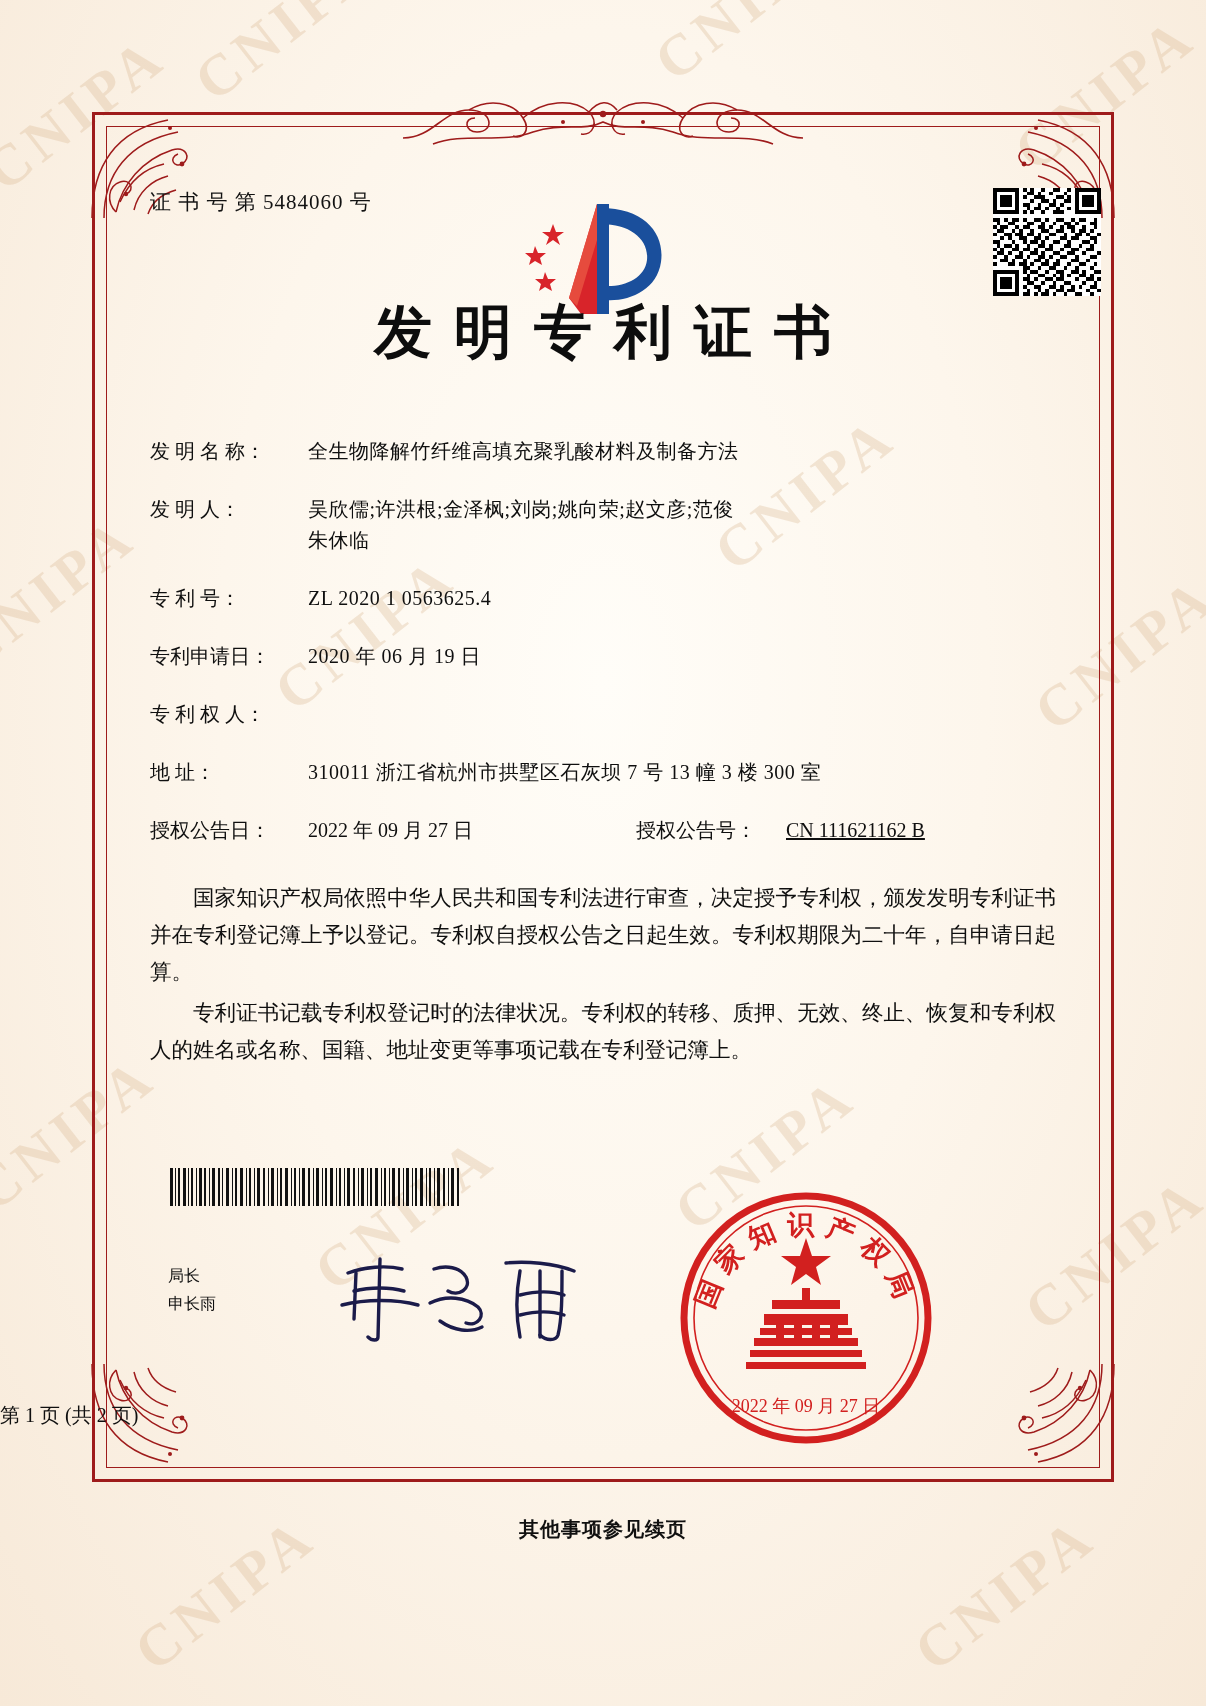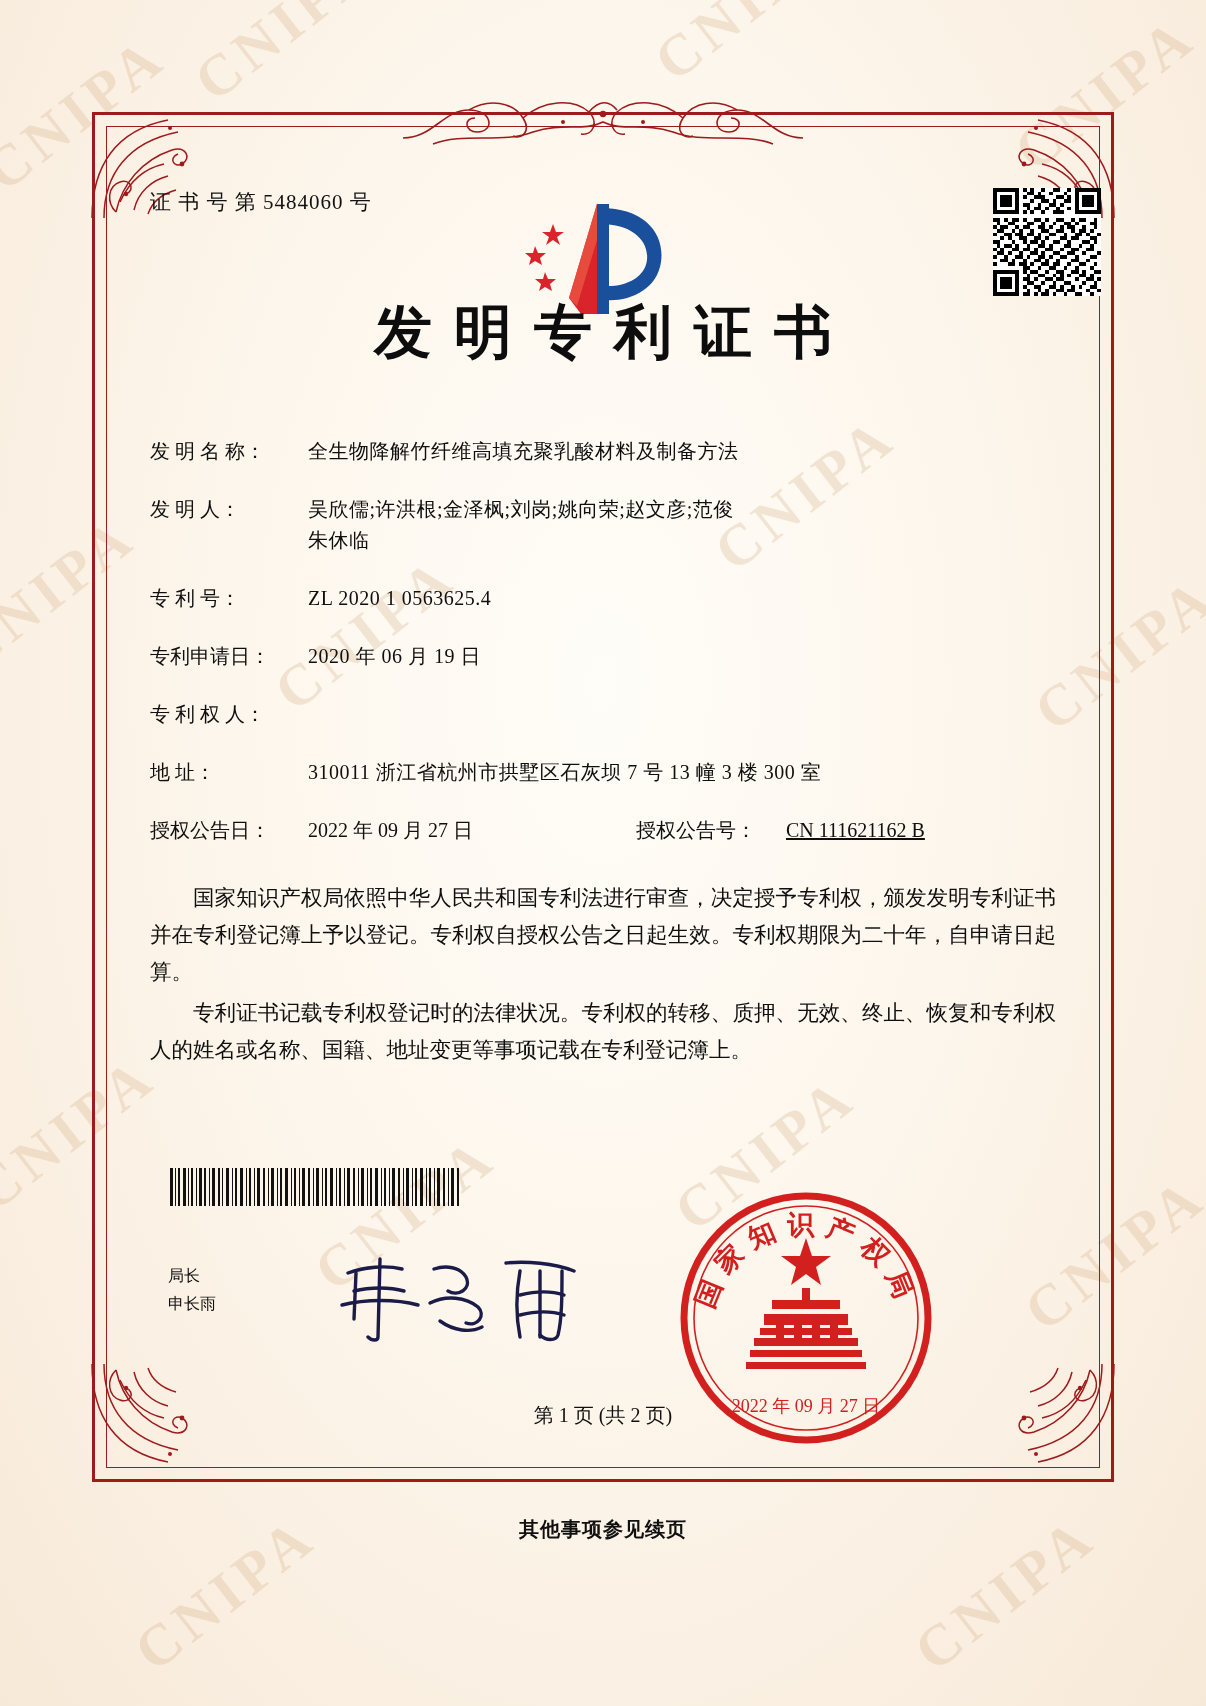--- a/index.html
+++ b/index.html
@@ -209,21 +209,20 @@
     width: 260px;
     height: 260px;
   }
   .seal svg { width:100%; height:100%; display:block; }
 
   .page-no {
     position: absolute;
     left: 0;
     right: 0;
     top: 1402px;
-    text-align: center;
     font-size: 20px;
     color: #0f0f0f;
   }
 
   .footer-note {
     position: absolute;
     left: 0;
     right: 0;
     top: 1516px;
     text-align: center;

